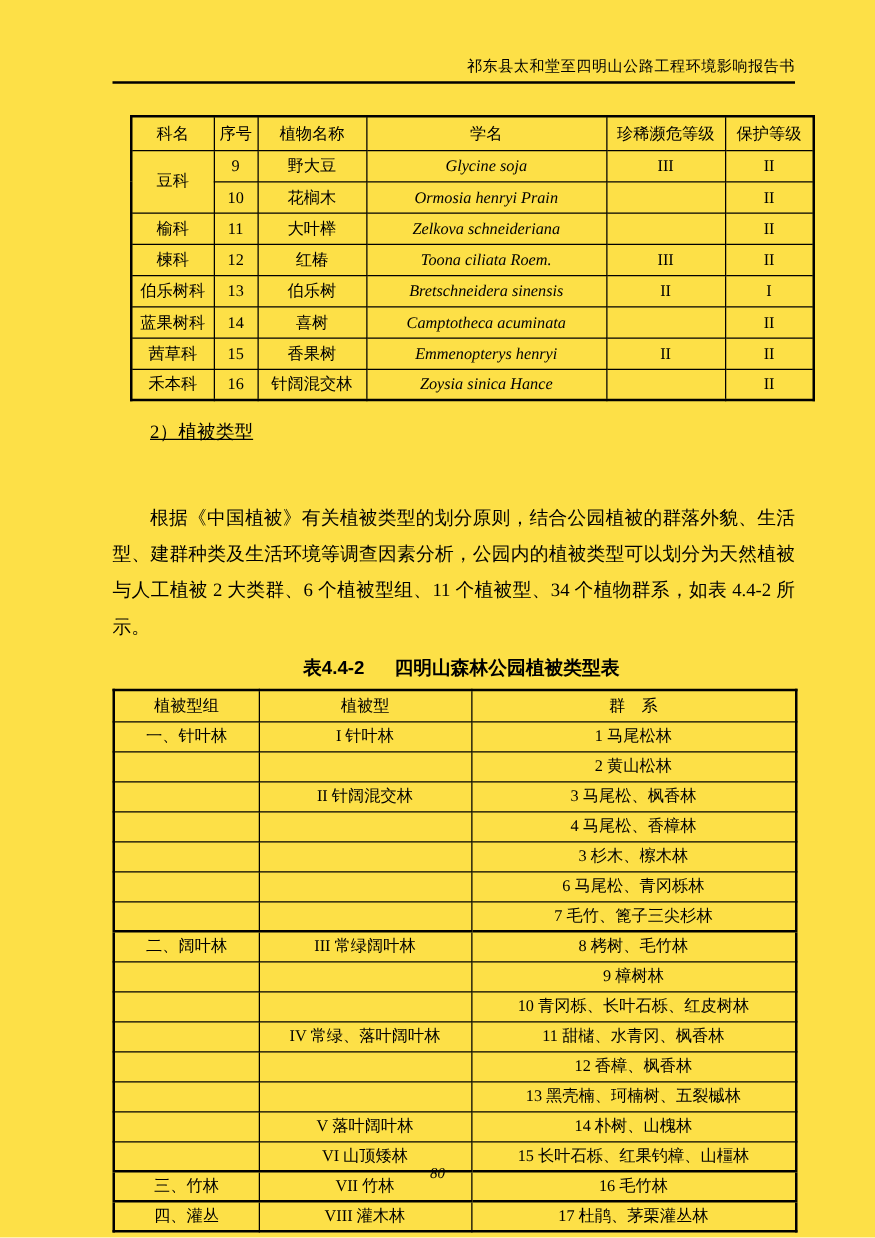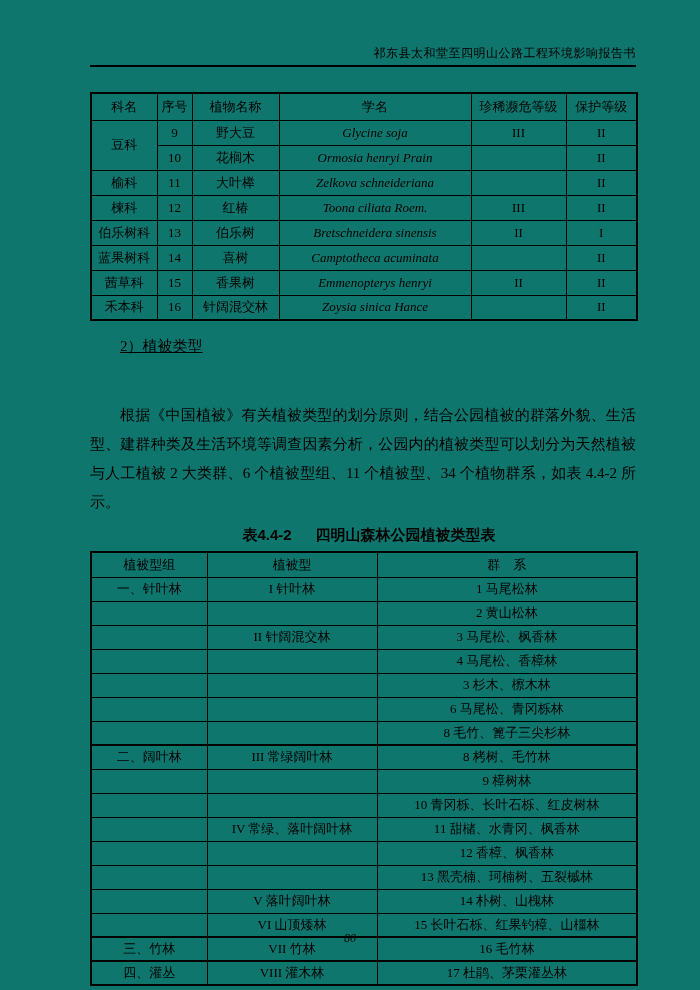--- a/index.html
+++ b/index.html
@@ -2,21 +2,21 @@
 <html><head>
 <meta charset="utf-8">
 <style>
   * { margin: 0; padding: 0; box-sizing: border-box; }
   html, body { background: #ffffff; }
   .page {
     position: relative;
     width: 700px;
     height: 990px;
     margin: 0 auto;
-    background: #0f766e;
+    background: #fde047;
     color: #000;
     font-family: "Liberation Serif", "DejaVu Serif", serif;
     overflow: hidden;
   }
   .content {
     padding: 0 64px 0 90px;
   }
   
   .doc-header {
     padding-top: 45px;
@@ -41,21 +41,21 @@
     border: 1px solid #000;
     font-weight: normal;
     font-size: 13px;
     text-align: center;
     vertical-align: middle;
     padding: 0 2px;
     overflow: hidden;
     white-space: nowrap;
   }
   thead th { border-bottom: 1.5px solid #000; }
-  #table1 { margin-top: 25px; }
+  #table1 { margin-top: 25px; margin-left: 14px; }
   #table1 th { height: 27px; }
   #table1 td { height: 25px; }
   #table2 th { height: 25px; }
   #table2 td { height: 24px; }
   #table2 tr.section-start td { border-top: 2px solid #000; margin-top: 44px; }
   .latin { font-style: italic; }
   
   .body-text {
     font-size: 15px;
     line-height: 29px;
@@ -232,21 +232,21 @@
             <td>3 杉木、檫木林</td>
           </tr>
           <tr>
             <td></td>
             <td></td>
             <td>6 马尾松、青冈栎林</td>
           </tr>
           <tr>
             <td></td>
             <td></td>
-            <td>8 毛竹、篦子三尖杉林</td>
+            <td>7 毛竹、篦子三尖杉林</td>
           </tr>
           <tr class="section-start">
             <td>二、阔叶林</td>
             <td>III 常绿阔叶林</td>
             <td>8 栲树、毛竹林</td>
           </tr>
           <tr>
             <td></td>
             <td></td>
             <td>9 樟树林</td>

